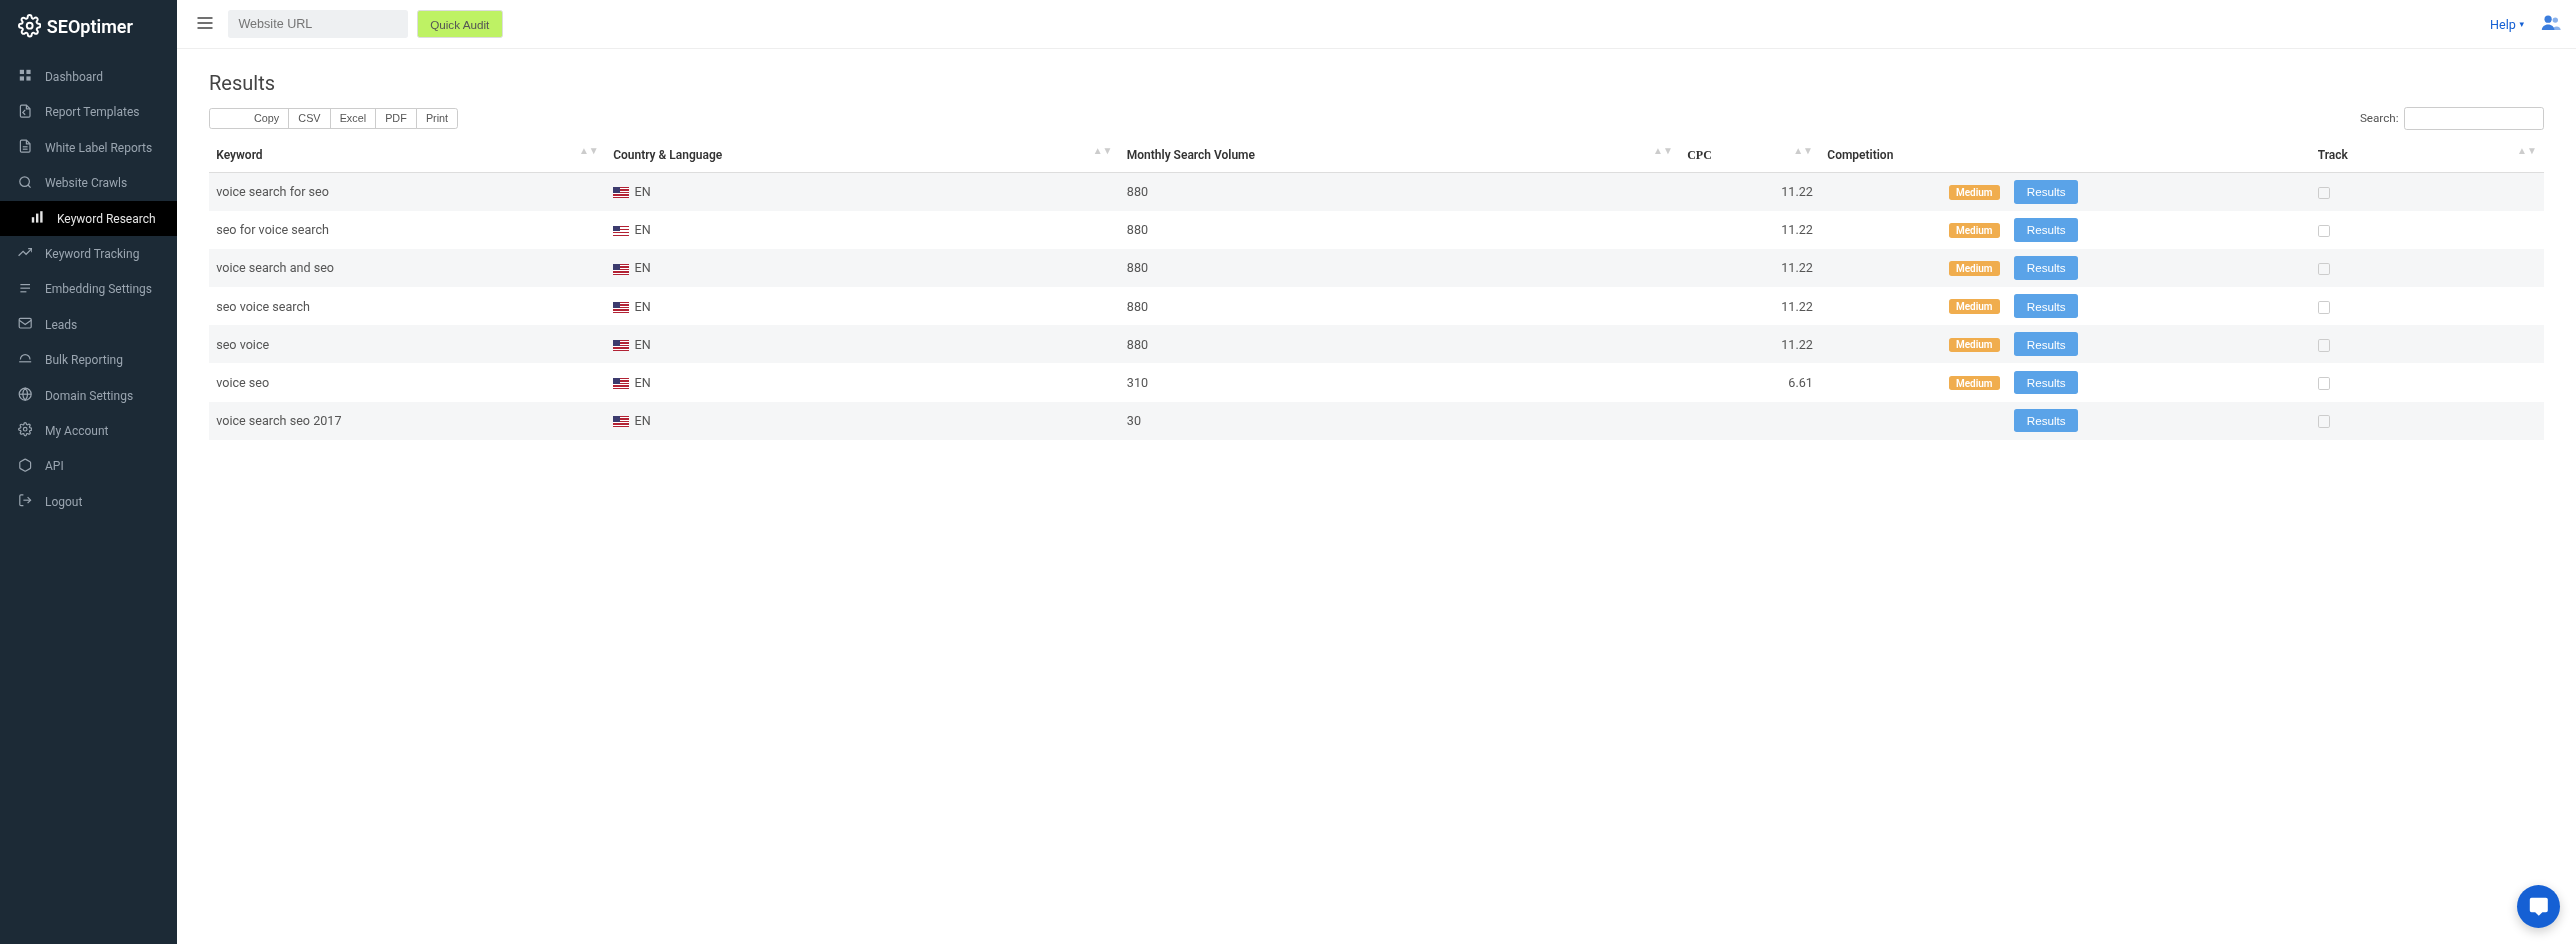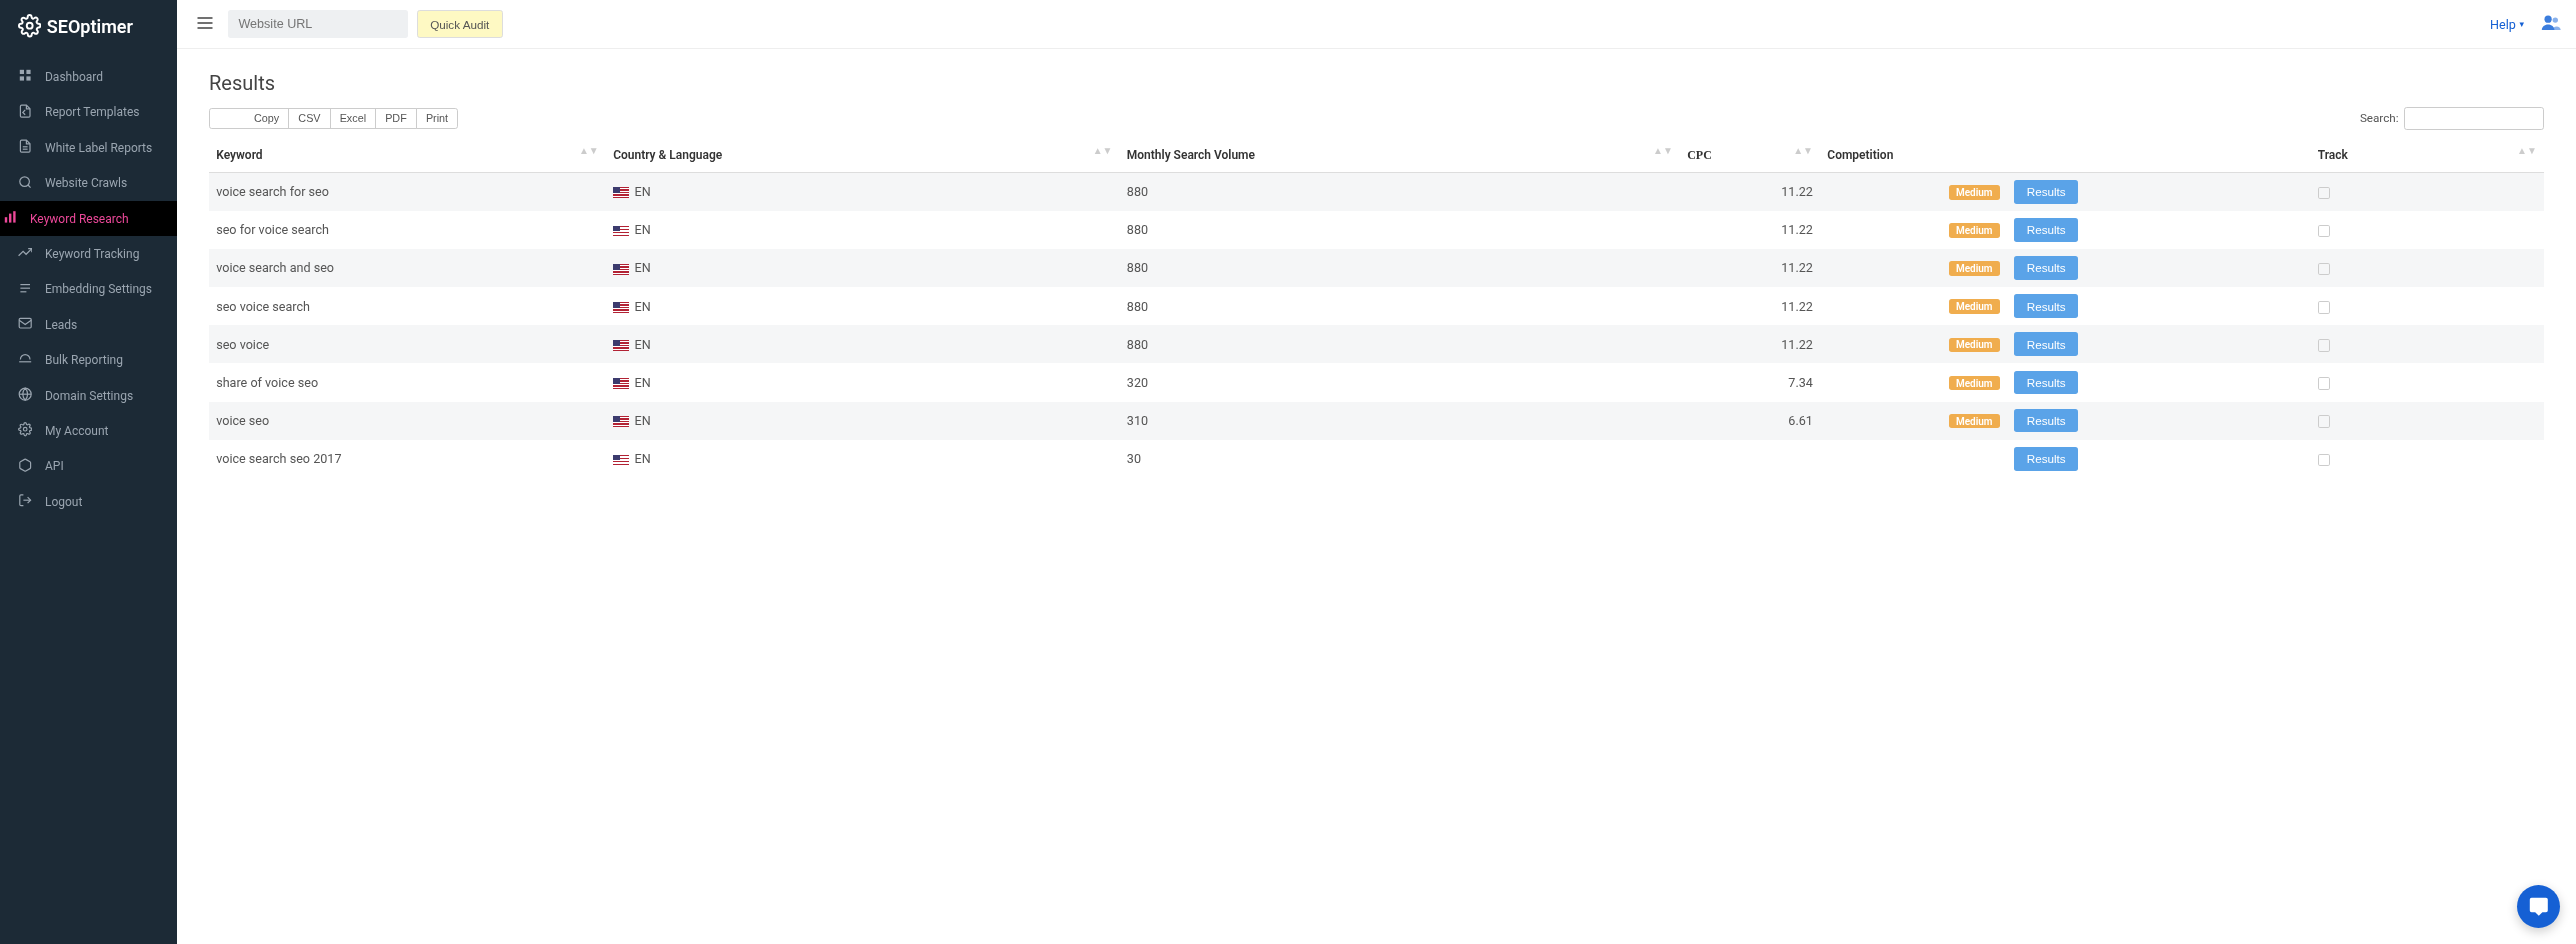--- a/index.html
+++ b/index.html
@@ -31,23 +31,23 @@
     display: flex;
     align-items: center;
     gap: 12.6px;
     padding: 9px 18px;
     color: #9aa5b0;
     cursor: pointer;
     font-size: 12px;
   }
   .nav-item.active {
     background: #000;
-    color: #ec4899;
+    color: #e5e5e5;
     border-left: 2.7px solid #000;
-    padding-left: 1px;
+    padding-left: 28px;
     text-align: center;
   }
   .nav-item svg { width: 14.4px; height: 14.4px; flex-shrink: 0; }
   .main { flex: 1; display: flex; flex-direction: column; }
   .topbar {
     display: flex;
     align-items: center;
     padding: 9px 14.4px;
     gap: 9px;
     border-bottom: 0.9px solid #eee;
@@ -57,21 +57,21 @@
   .url-input {
     background: #eef0f2;
     border: none;
     padding: 7.2px 10.8px;
     font-size: 12.6px;
     color: #555;
     border-radius: 2.7px;
     width: 180px;
   }
   .quick-audit {
-    background: #fef9c3;
+    background: #bef264;
     border: 0.9px solid #ddd;
     padding: 6.3px 12.6px;
     font-size: 11.7px;
     color: #555;
     border-radius: 2.7px;
     cursor: pointer;
   }
   .topbar-right { margin-left: auto; display: flex; align-items: center; gap: 16px; }
   .help-link { color: #1560d4; font-size: 12.6px; cursor: pointer; display: flex; align-items: center; gap: 3.6px; }
   .help-link::after { content: "▾"; font-size: 9px; }
@@ -403,29 +403,20 @@
             <tr>
               <td>seo voice</td>
               <td><span class="flag"></span>EN</td>
               <td>880</td>
               <td class="col-cpc">11.22</td>
               <td class="col-comp"><span class="badge">Medium</span></td>
               <td><button class="results-btn">Results</button></td>
               <td><input type="checkbox" class="track-check" style=""></td>
             </tr>
             <tr>
-              <td>share of voice seo</td>
-              <td><span class="flag"></span>EN</td>
-              <td>320</td>
-              <td class="col-cpc">7.34</td>
-              <td class="col-comp"><span class="badge">Medium</span></td>
-              <td><button class="results-btn">Results</button></td>
-              <td><input type="checkbox" class="track-check" style=""></td>
-            </tr>
-            <tr>
               <td>voice seo</td>
               <td><span class="flag"></span>EN</td>
               <td>310</td>
               <td class="col-cpc">6.61</td>
               <td class="col-comp"><span class="badge">Medium</span></td>
               <td><button class="results-btn">Results</button></td>
               <td><input type="checkbox" class="track-check" style=""></td>
             </tr>
             <tr>
               <td>voice search seo 2017</td>

